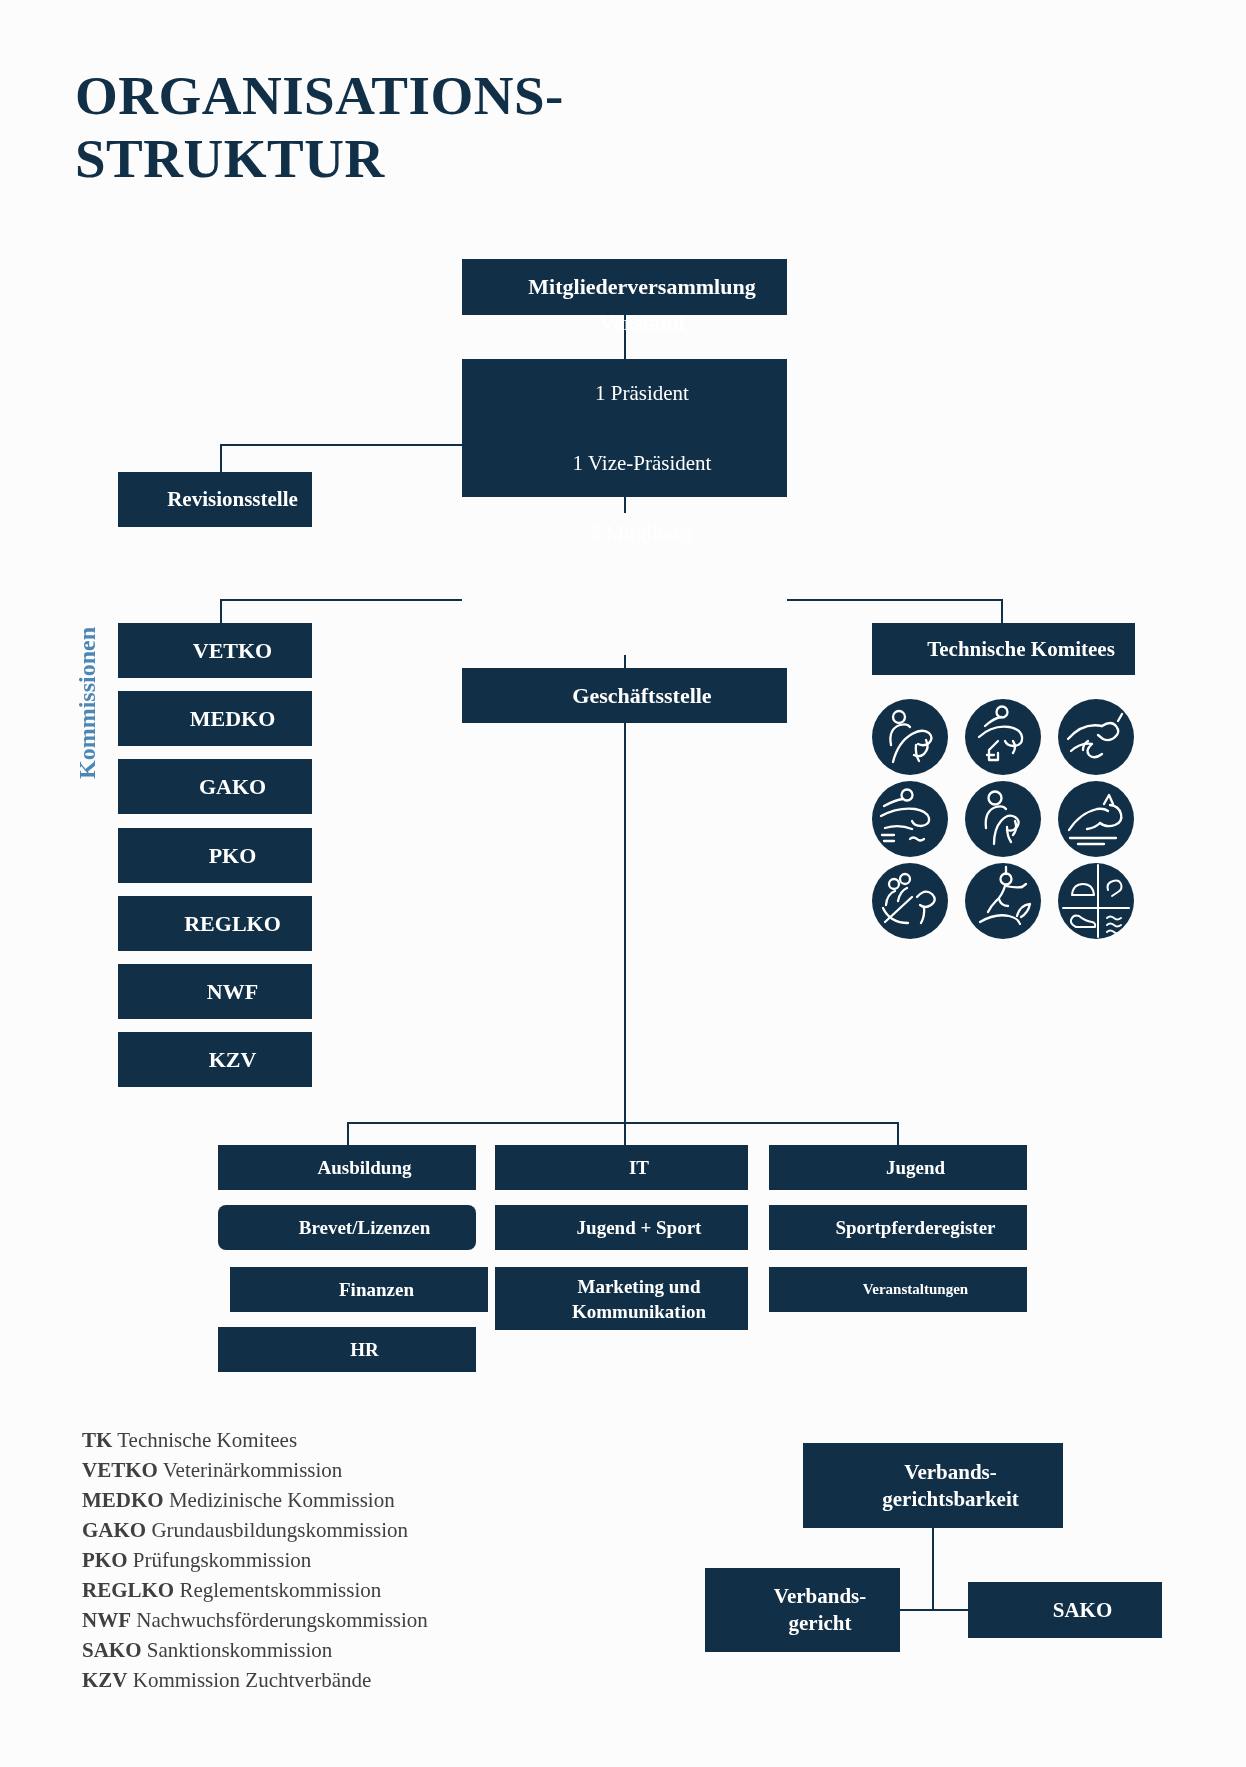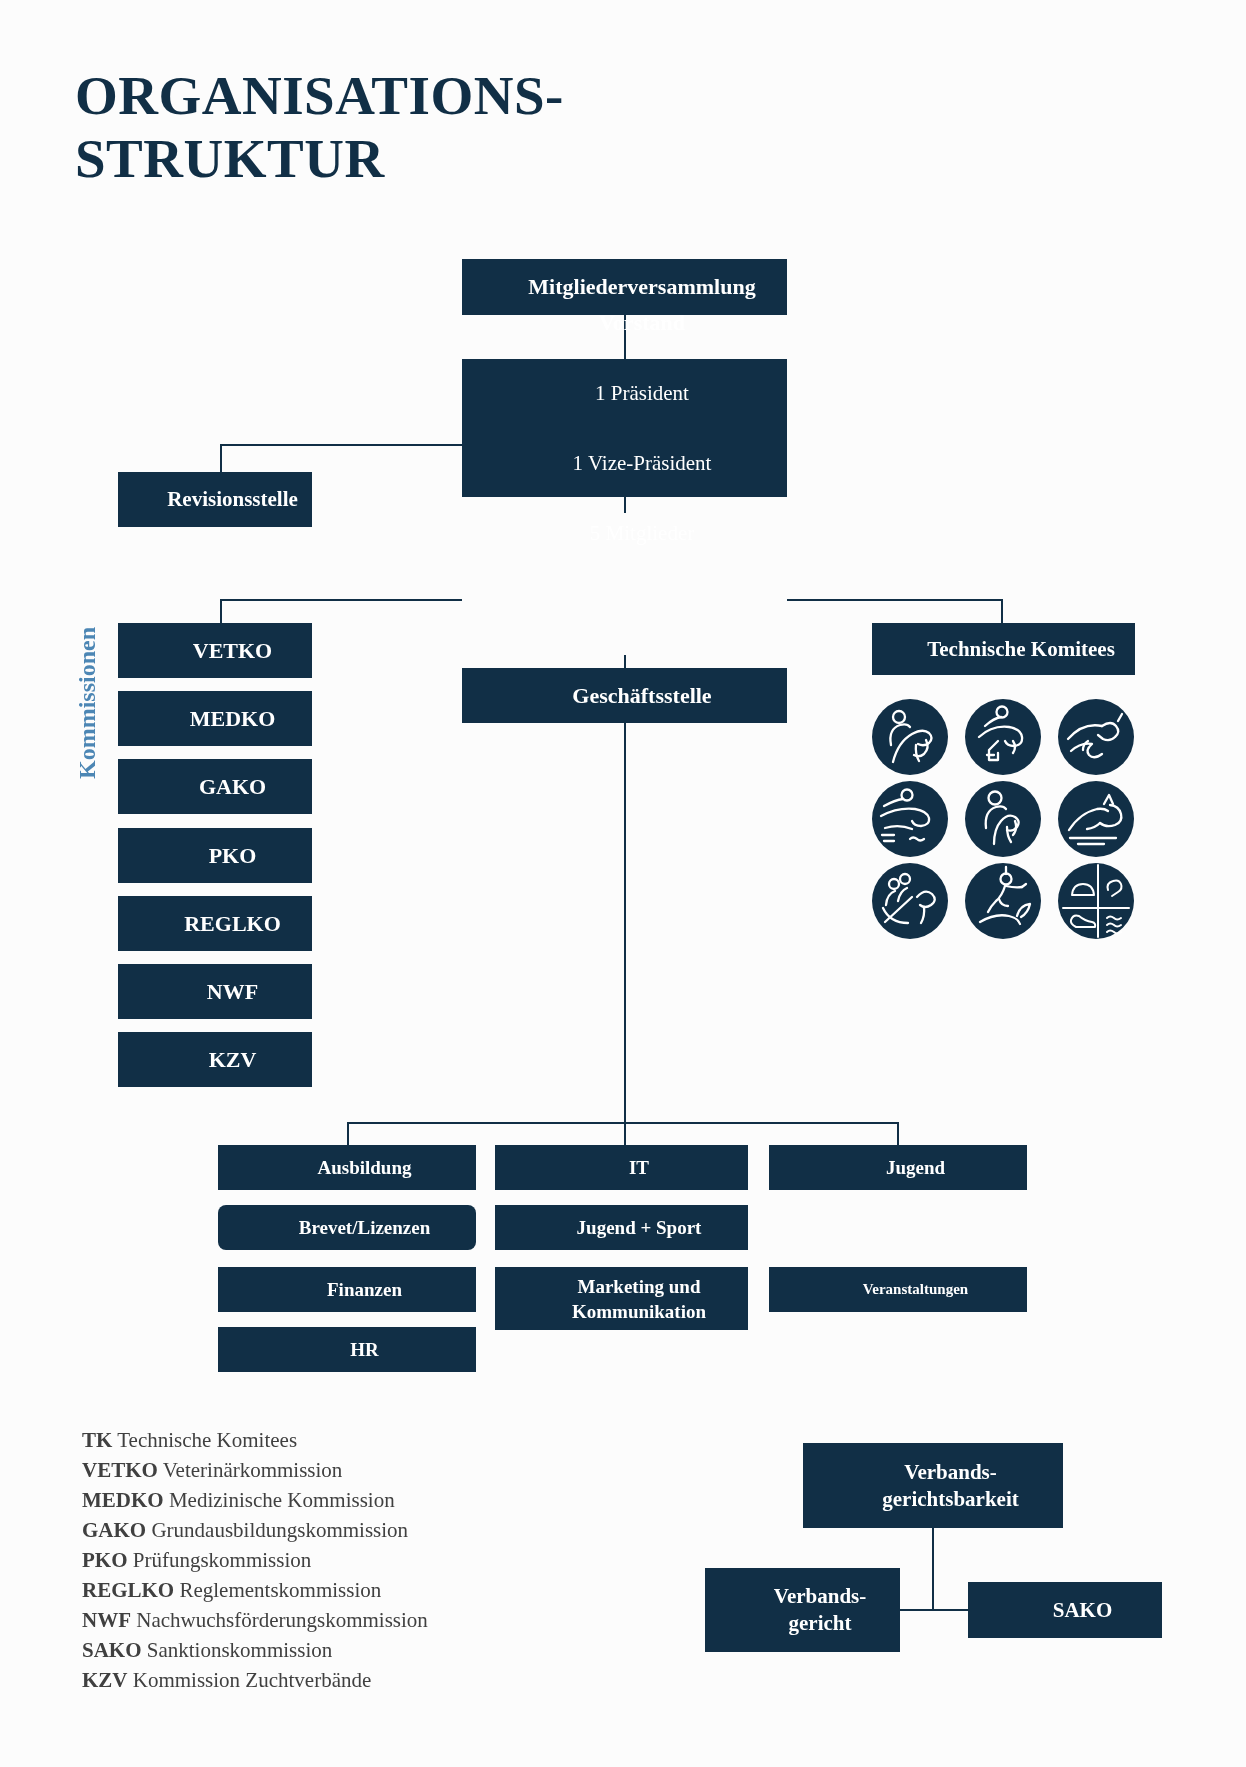--- a/index.html
+++ b/index.html
@@ -235,39 +235,42 @@
         </svg>
     </div>
   </div>
 
   <div class="box" style="left:218px;top:1145px;width:258px;height:45px;font-size:19px;">
     <span>Ausbildung</span>
     </div>
   <div class="box" style="left:218px;top:1205px;width:258px;height:45px;font-size:19px;border-radius:8px;">
     <span>Brevet/Lizenzen</span>
     </div>
-  <div class="box" style="left:218px;top:1267px;width:258px;height:45px;font-size:19px;">
+  <div class="box" style="left:230px;top:1267px;width:258px;height:45px;font-size:19px;">
     <span>Finanzen</span>
     </div>
   <div class="box" style="left:218px;top:1327px;width:258px;height:45px;font-size:19px;">
     <span>HR</span>
     </div>
 
   <div class="box" style="left:495px;top:1145px;width:253px;height:45px;font-size:19px;">
     <span>IT</span>
     </div>
   <div class="box" style="left:495px;top:1205px;width:253px;height:45px;font-size:19px;">
     <span>Jugend + Sport</span>
     </div>
   <div class="box" style="left:495px;top:1267px;width:253px;height:63px;font-size:19px;line-height:25px;">
     <span class="two-line-wrap">Marketing und Kommunikation</span>
     </div>
 
   <div class="box" style="left:769px;top:1145px;width:258px;height:45px;font-size:19px;">
     <span>Jugend</span>
+    </div>
+  <div class="box" style="left:769px;top:1205px;width:258px;height:45px;font-size:19px;">
+    <span>Sportpferderegister</span>
     </div>
   <div class="box" style="left:769px;top:1267px;width:258px;height:45px;font-size:15px;">
     <span>Veranstaltungen</span>
     </div>
 
   <div class="legend">
     <span class="legend-line"><span class="legend-abbr">TK</span> <span class="legend-name">Technische Komitees</span></span>
     <span class="legend-line"><span class="legend-abbr">VETKO</span> <span class="legend-name">Veterinärkommission</span></span>
     <span class="legend-line"><span class="legend-abbr">MEDKO</span> <span class="legend-name">Medizinische Kommission</span></span>
     <span class="legend-line"><span class="legend-abbr">GAKO</span> <span class="legend-name">Grundausbildungskommission</span></span>

